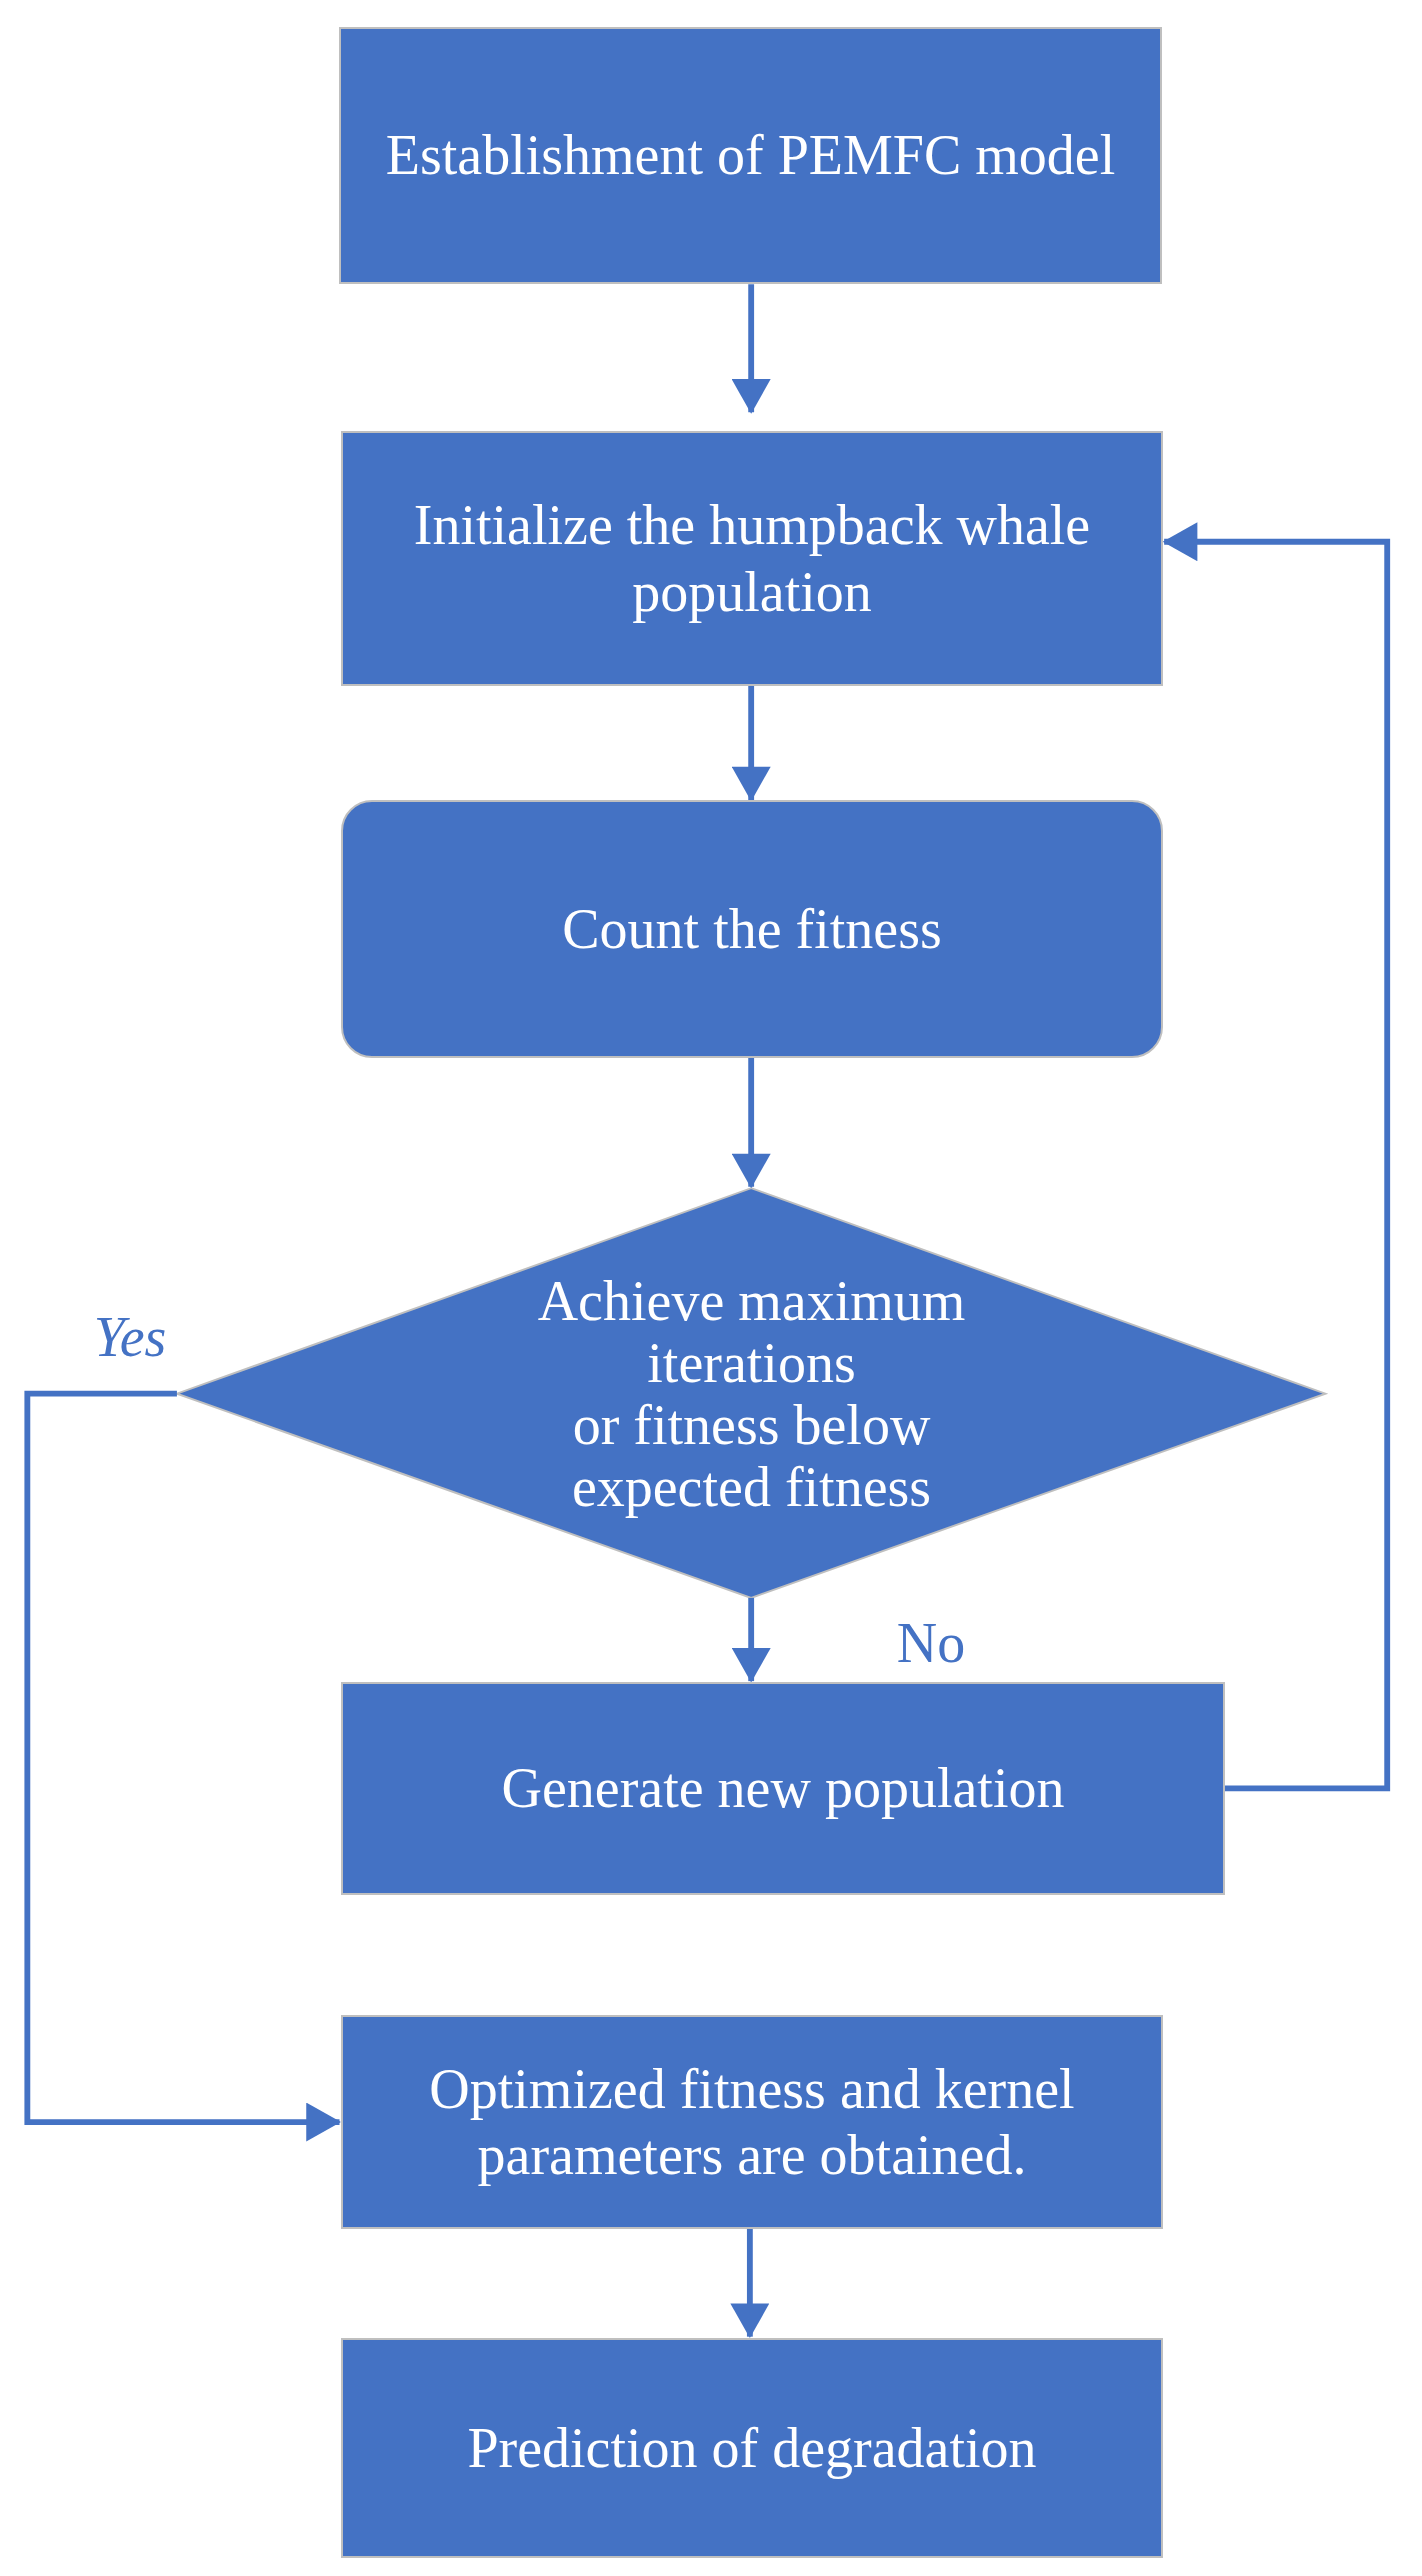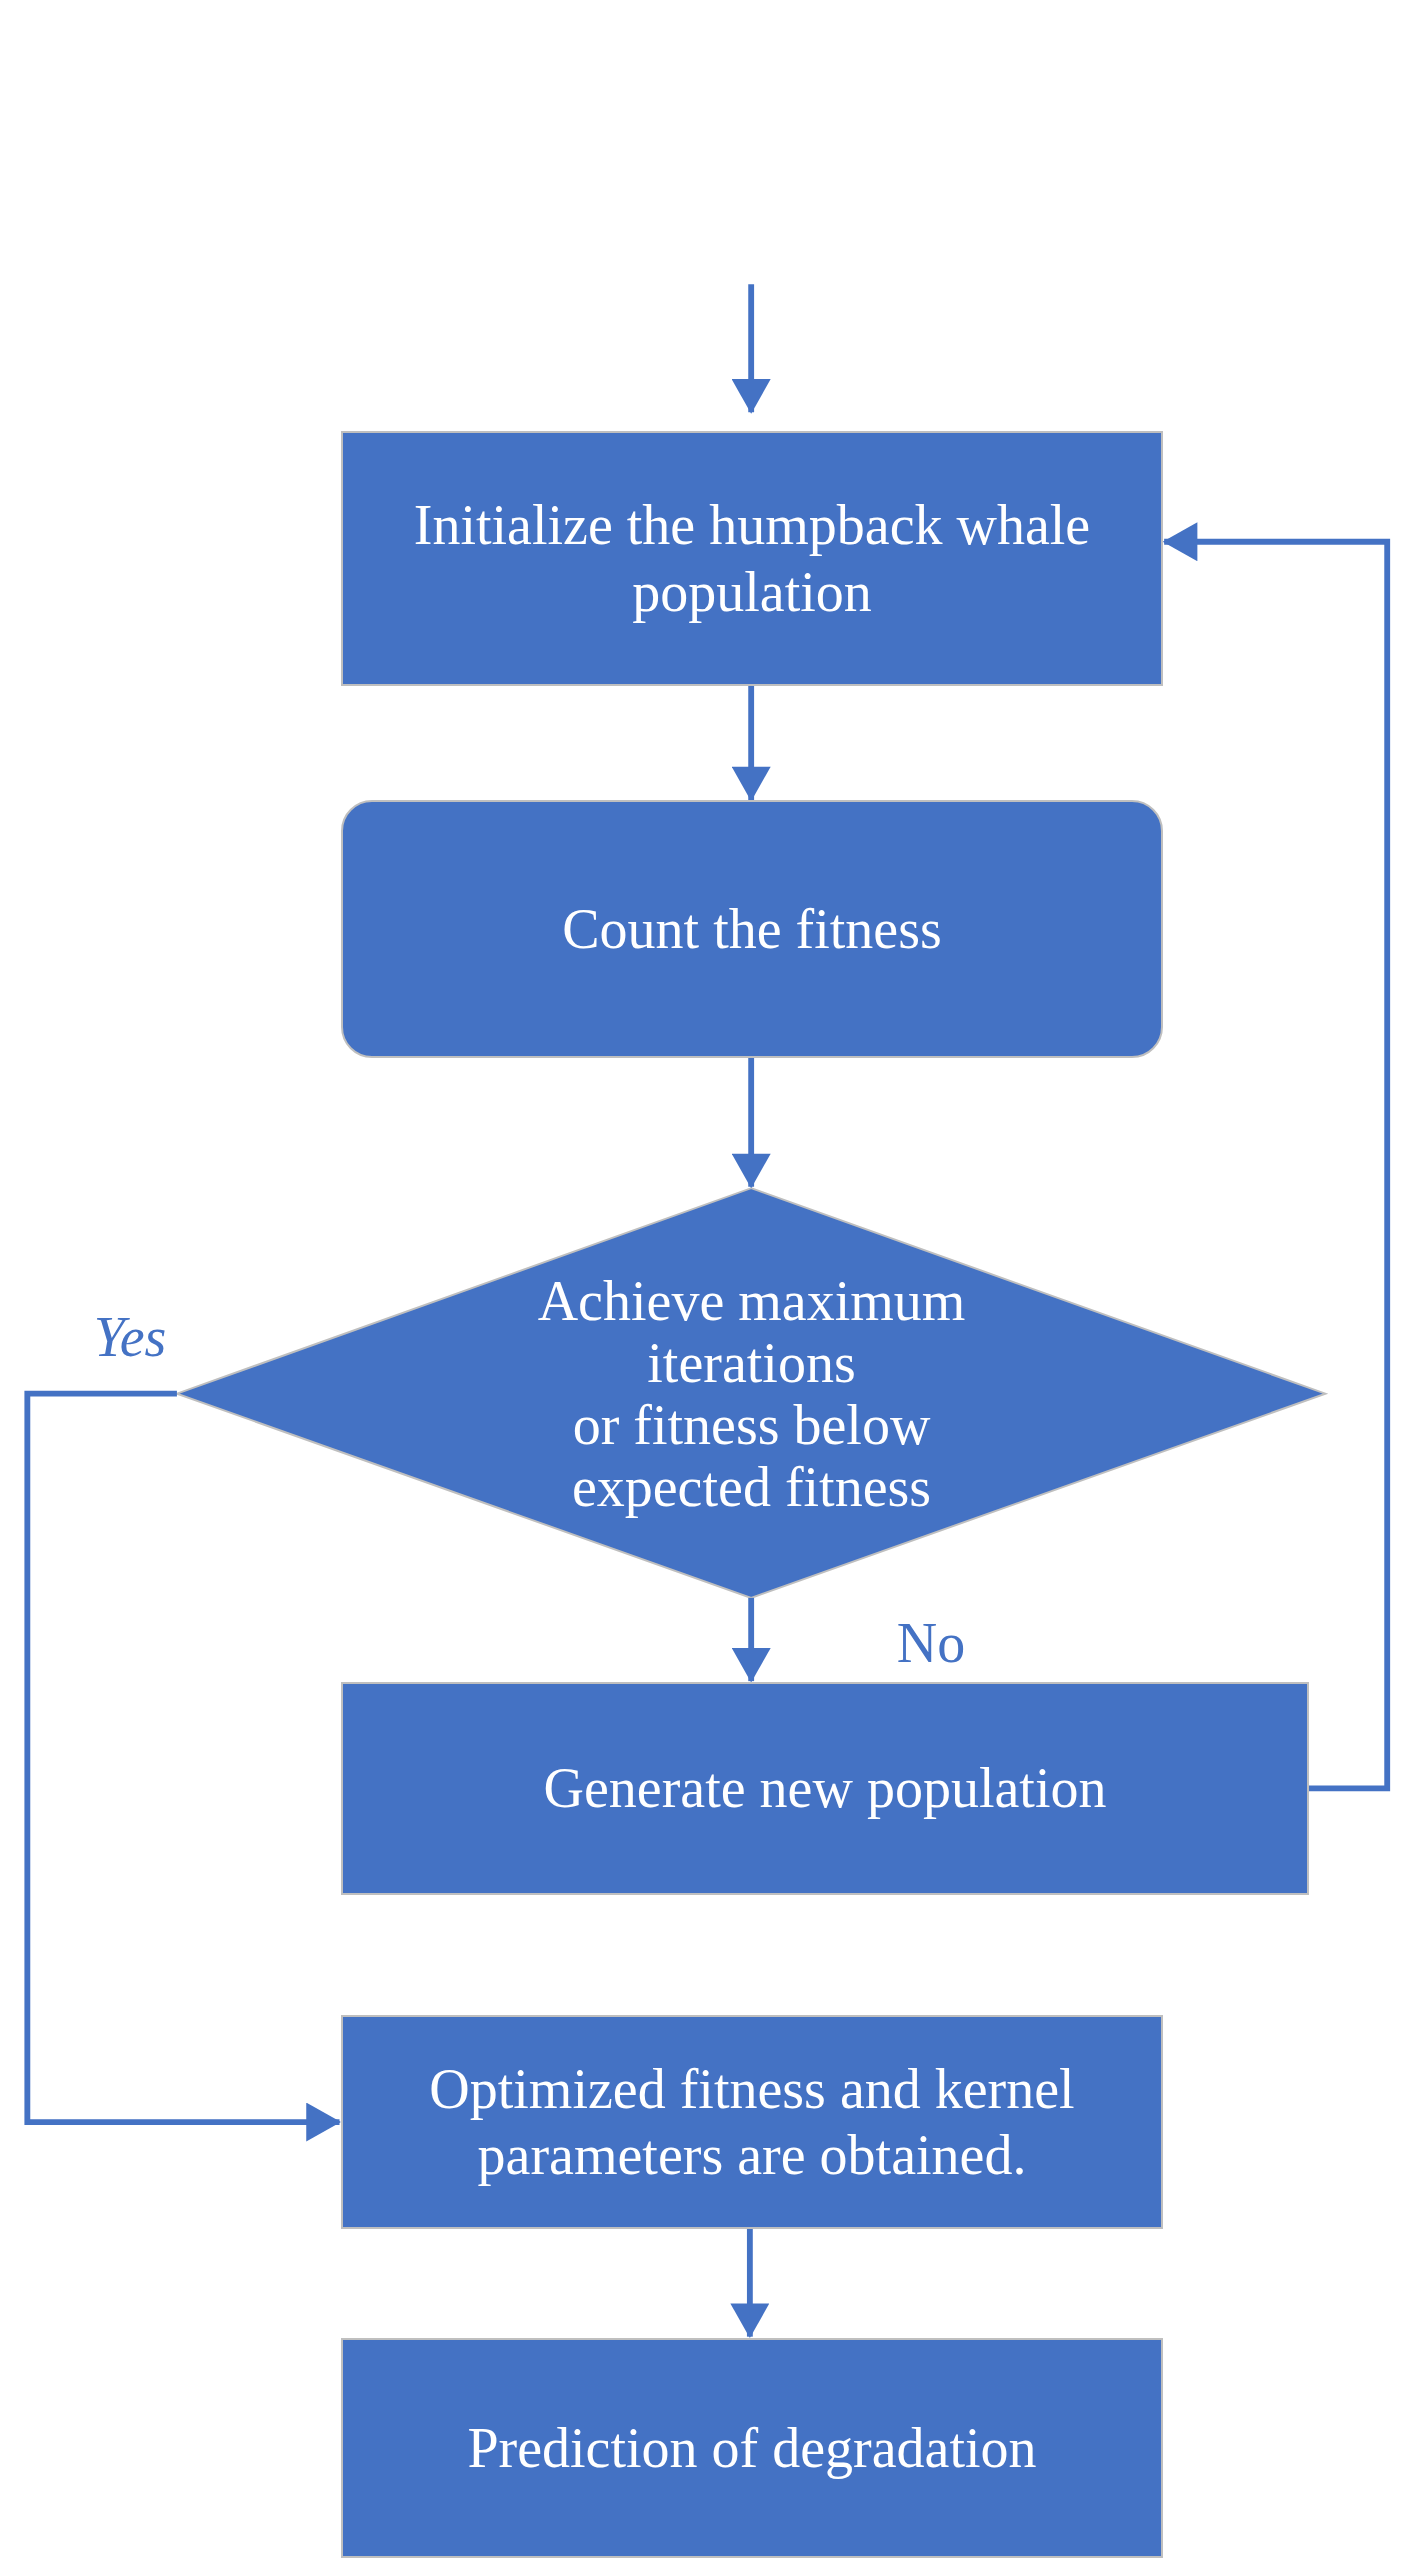--- a/index.html
+++ b/index.html
@@ -82,32 +82,33 @@
 
     <path class="edge" d="M1155,437 L1155,634"></path>
     <path class="edge" d="M1155,1026 L1155,1230"></path>
     <path class="edge" d="M1155,1627 L1155,1825"></path>
     <path class="edge" d="M1155,2457 L1155,2585"></path>
     <path class="edge" d="M272,2143 L42,2143 L42,3263 L522,3263"></path>
     <path class="edge" d="M1786,2750 L2133,2750 L2133,833 L1790,833"></path>
     <path class="edge" d="M1153,3427 L1153,3593"></path>
   </svg>
 
+  <div class="process" style="left:339px; top:27px;  width:823px; height:257px;">Establishment of PEMFC model</div>
 
   <div class="process" style="left:341px; top:412px; width:822px; height:255px;margin-top:19px;">Initialize the humpback whale
 population</div>
 
   <div class="process" style="left:341px; top:800px; width:822px; height:258px;border-radius:31px;">Count the fitness</div>
 
   <div class="diamond-label" style="left:231px; top:1268px; width:1041px; height:251px;">Achieve maximum
 iterations
 or fitness below
 expected fitness</div>
 
-  <div class="process" style="left:341px; top:1682px; width:968px; height:213px;">Generate new population</div>
+  <div class="process" style="left:341px; top:1682px; width:884px; height:213px;">Generate new population</div>
 
   <div class="process" style="left:341px; top:2015px; width:822px; height:214px;">Optimized fitness and kernel
 parameters are obtained.</div>
 
   <div class="process" style="left:341px; top:2338px; width:822px; height:220px;">Prediction of degradation</div>
 
   <div class="edge-label" style="left:61px; top:1308px; width:138px;font-style:italic;">Yes</div>
 
   <div class="edge-label" style="left:866px; top:1614px; width:130px;">No</div>
 

